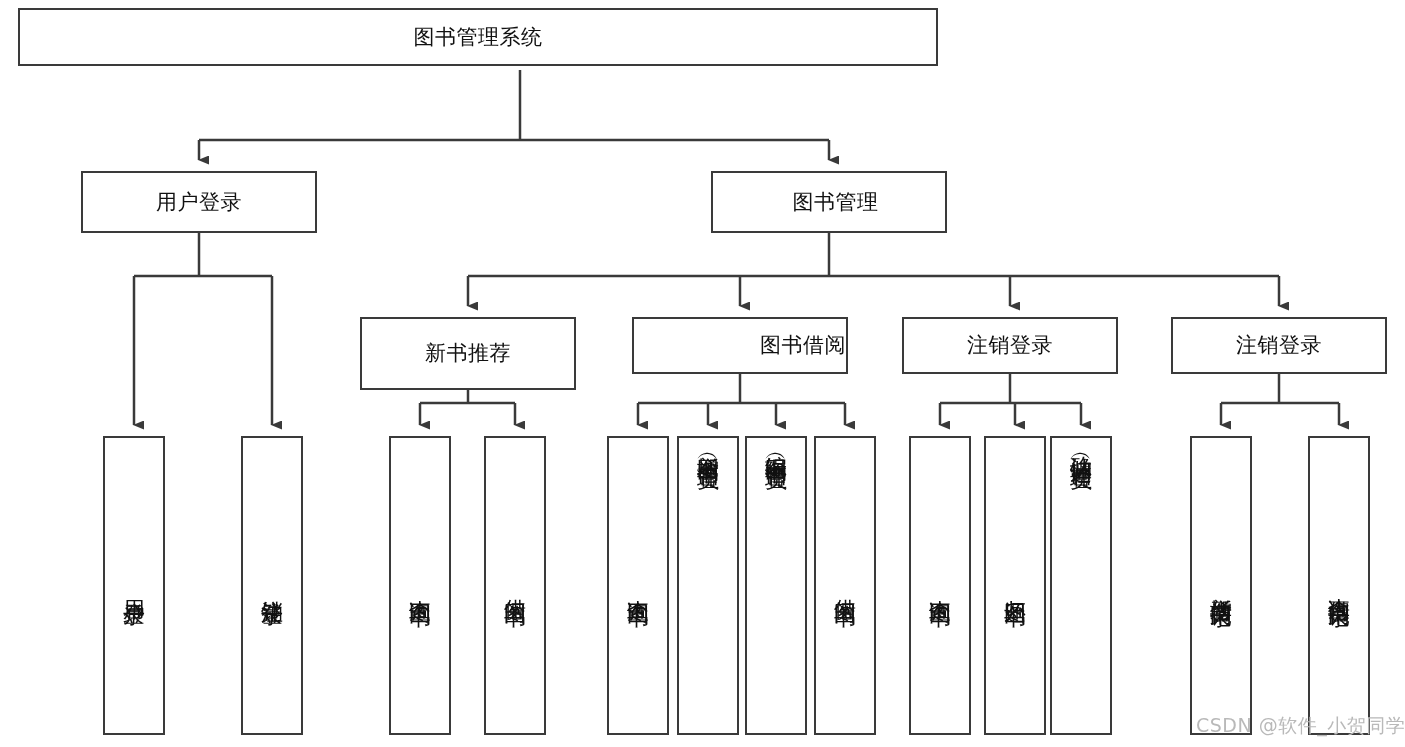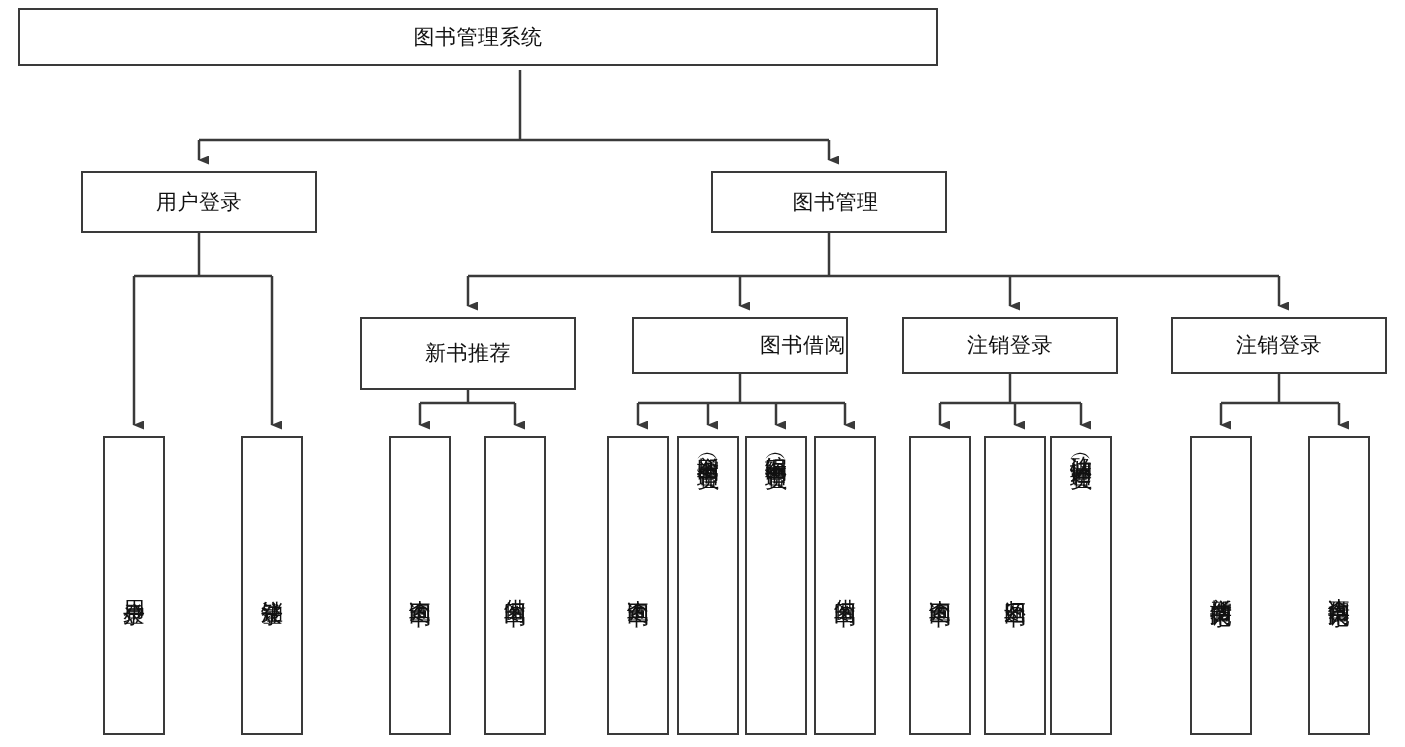--- a/index.html
+++ b/index.html
@@ -168,13 +168,14 @@
         <span class="node-label" style="color: rgb(17, 17, 17);">确认归还（管理员）</span>
       </div>
       <div class="node vertical v-center" style="left: 1190px; top: 436px; width: 62px; height: 299px; border-color: rgb(58, 58, 58); background: rgb(255, 255, 255);">
         <span class="node-label" style="color: rgb(17, 17, 17);">新增借阅记录</span>
       </div>
       <div class="node vertical v-center" style="left: 1308px; top: 436px; width: 62px; height: 299px; border-color: rgb(58, 58, 58); background: rgb(255, 255, 255);">
         <span class="node-label" style="color: rgb(17, 17, 17);">查询借阅记录</span>
       </div>
     </div>
 
+  <div class="watermark" style="left:1196px; top:713px;">CSDN @软件_小贺同学</div>
 </div>
 
 </body></html>

